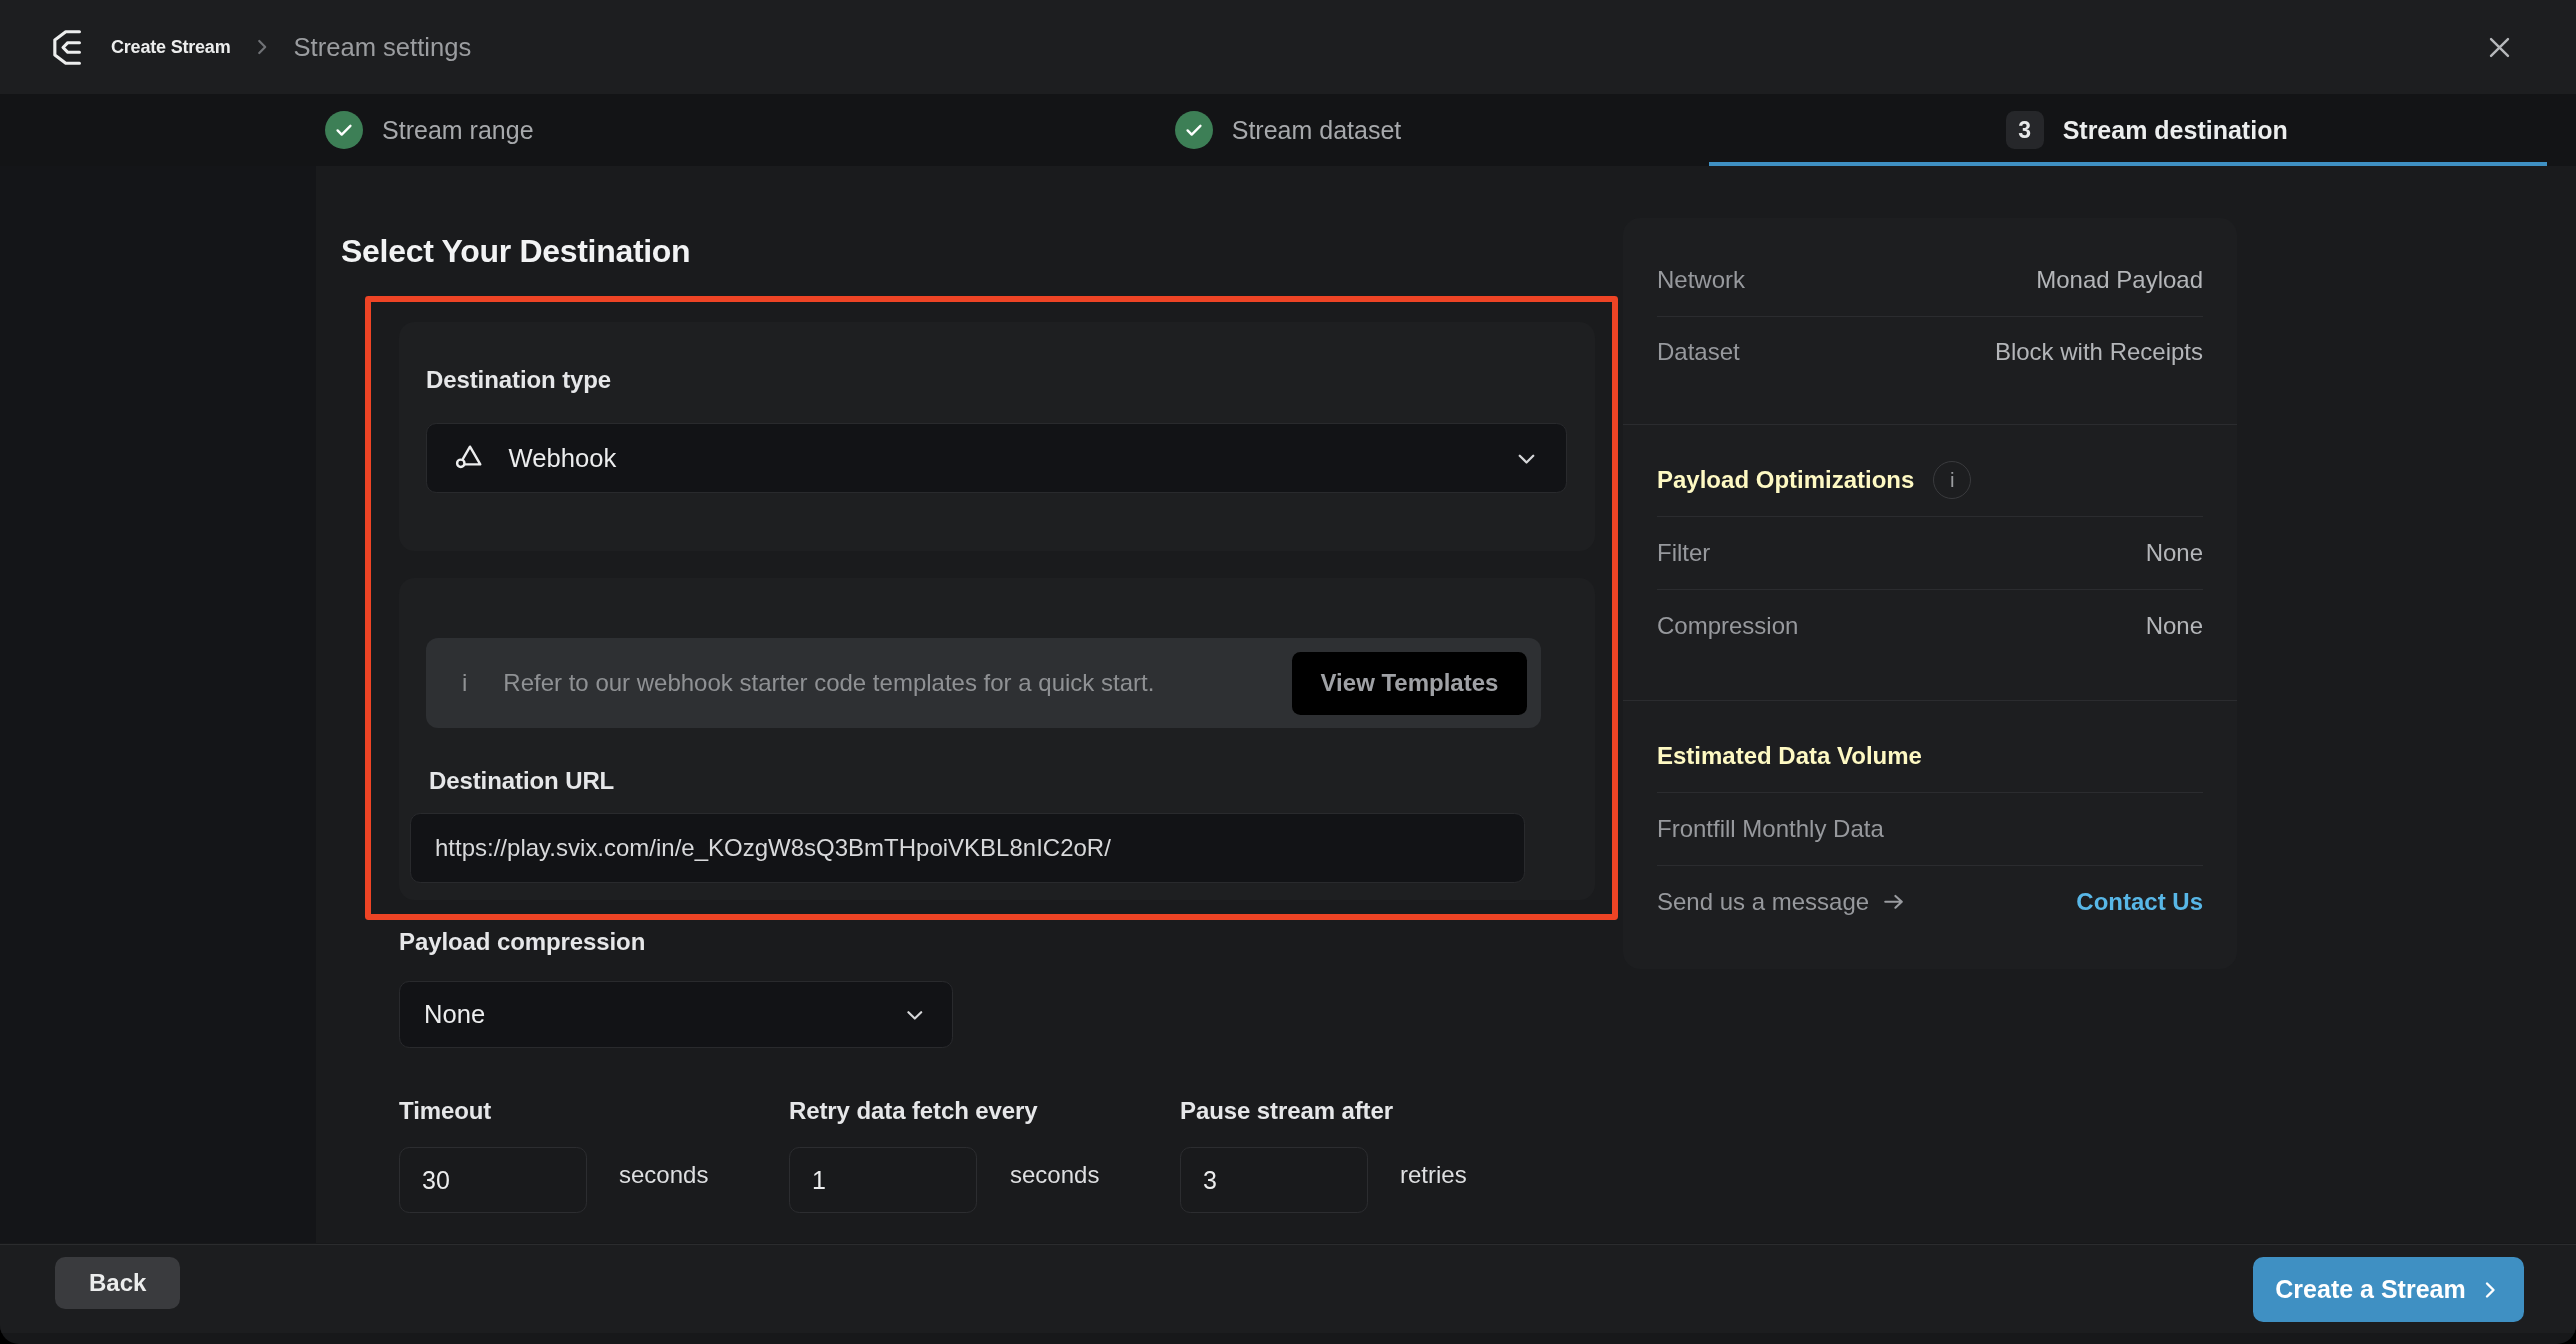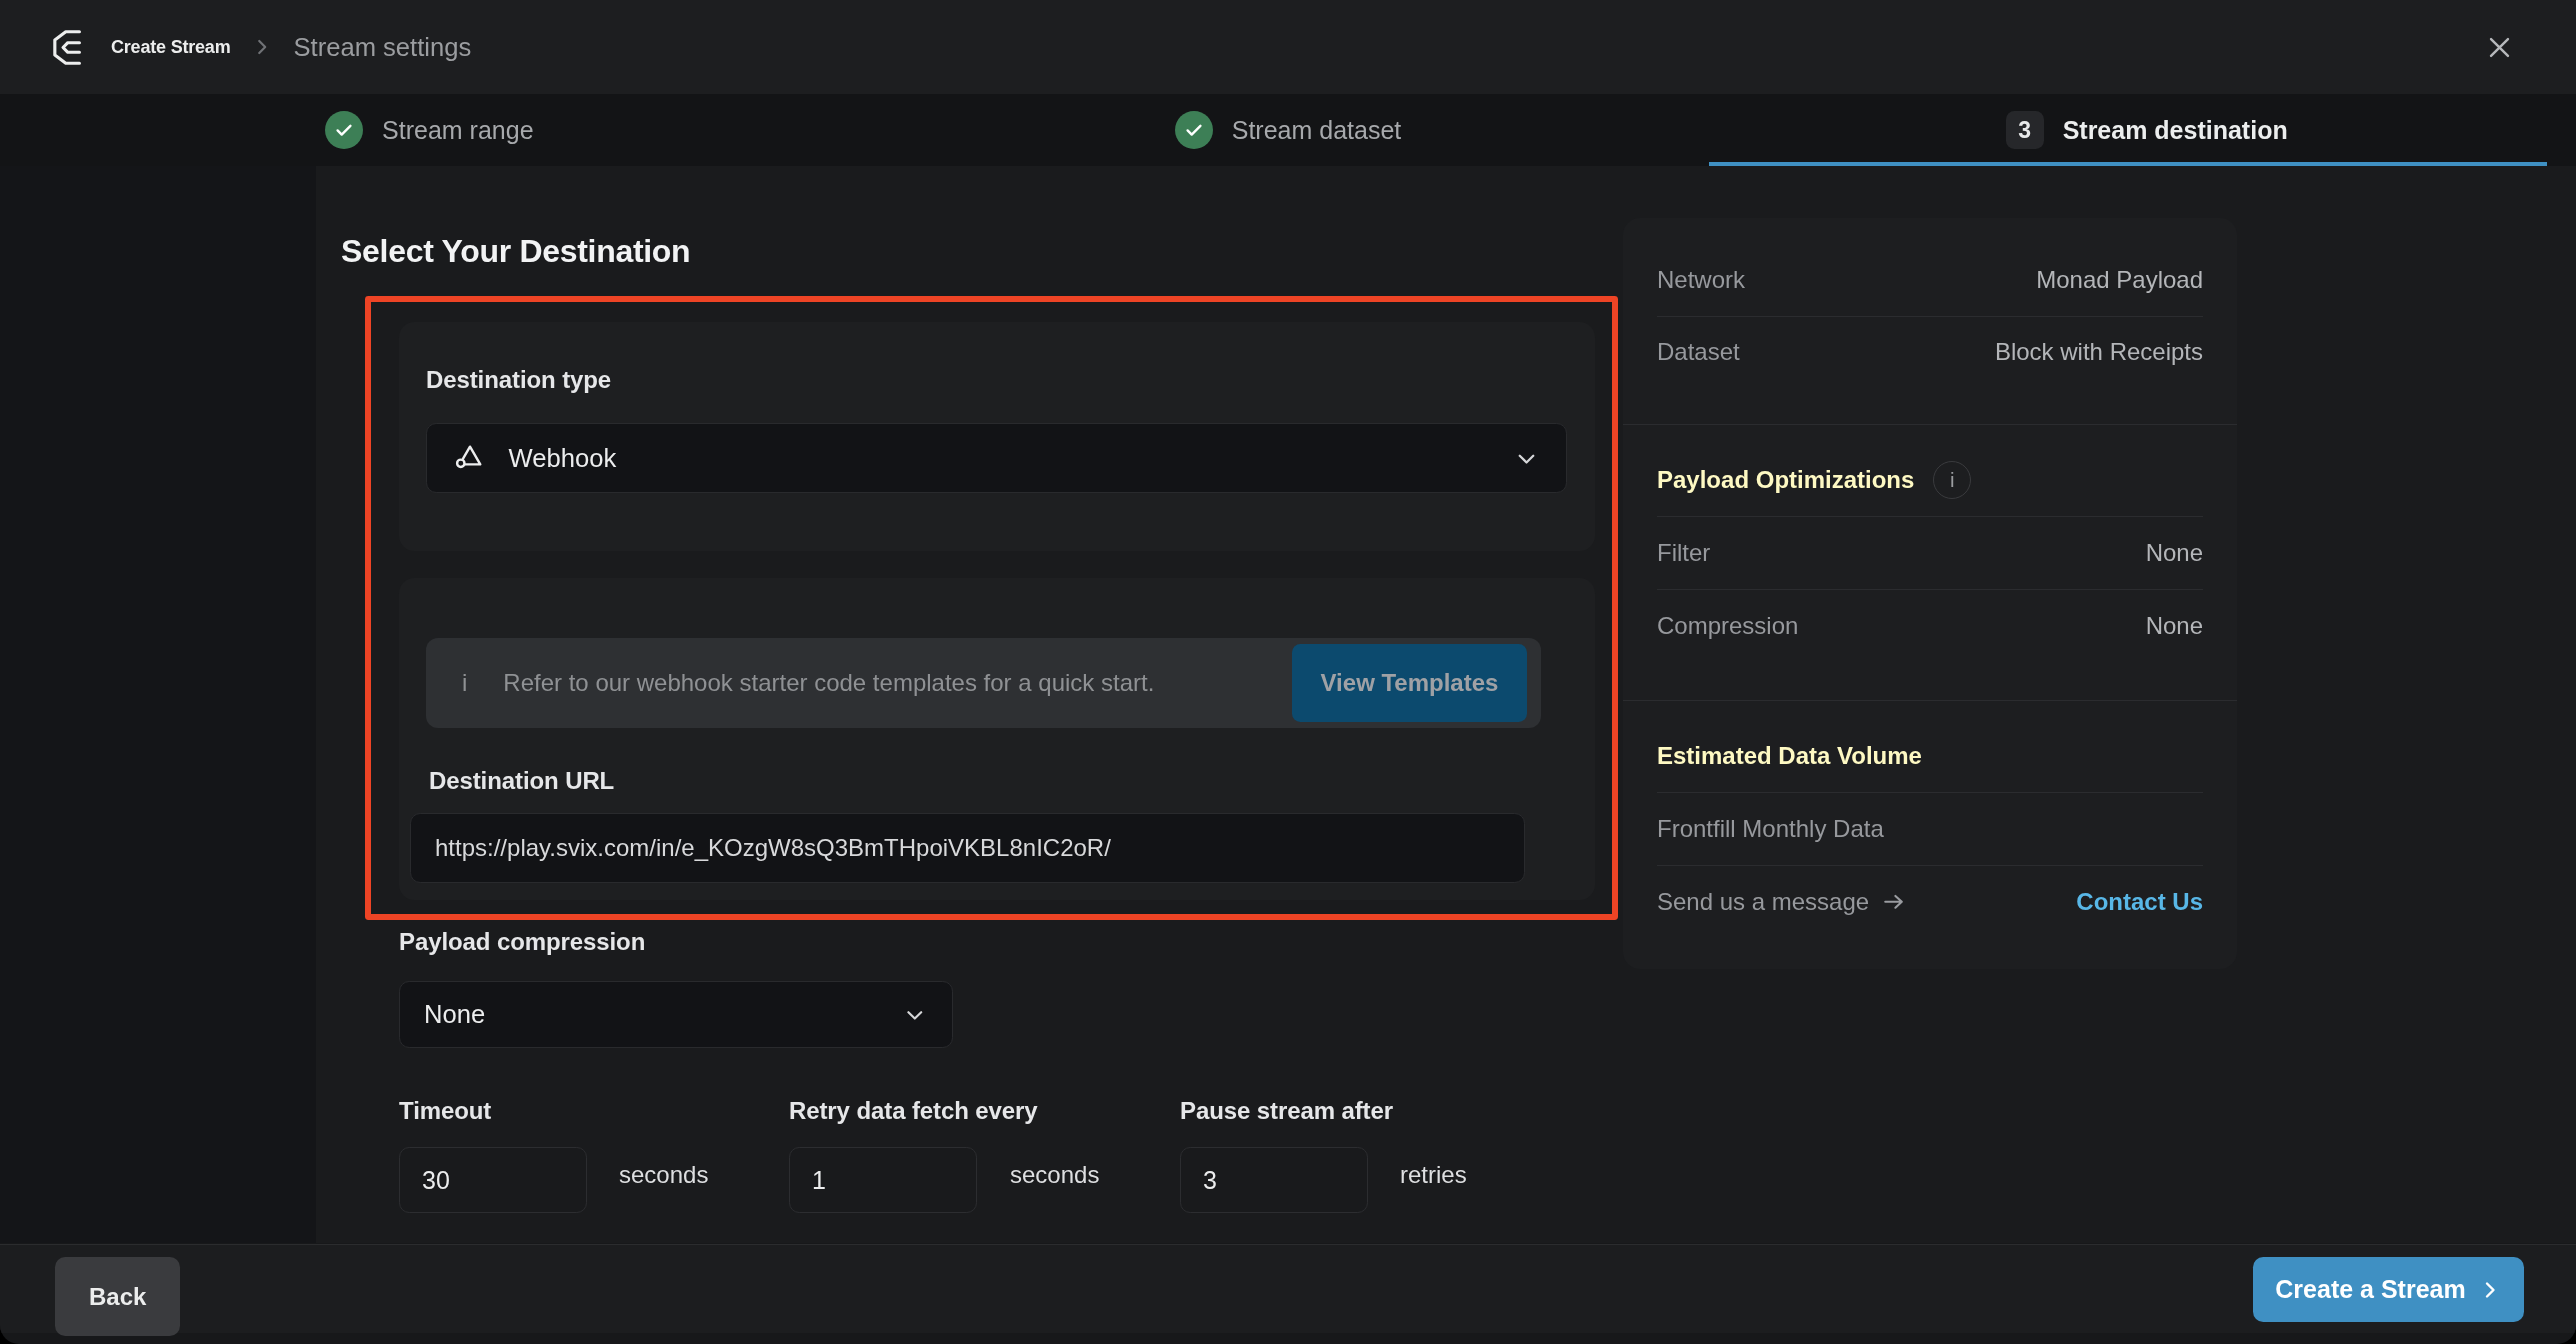--- a/index.html
+++ b/index.html
@@ -51,21 +51,21 @@
   .sel-chevron{ margin-left:auto; display:flex; align-items:center; }
 
   .dt-label{ position:absolute; left:27px; top:44px; }
   .dt-select{ position:absolute; left:27px; top:101px; width:1141px; height:70px; padding:0 25.6px; }
   .webhook-ic{ margin-right:22px; display:flex; align-items:center; }
 
   .banner{ position:absolute; left:27px; top:60px; width:1115px; height:90px; background:#2e3033;
            border-radius:12px; display:flex; align-items:center; padding:0 13.6px 0 36px; }
   .banner-i{ font-size:24px; color:#8f9194; font-style:normal; margin-right:36px; }
   .banner-text{ font-size:24px; color:#8f9194; }
-  .banner-btn{ margin-left:auto; height:78px; padding:0 29px; background:#0c4a6e; border:none;
+  .banner-btn{ margin-left:auto; height:63px; padding:0 29px; background:#000000; border:none;
                border-radius:8.5px; color:#9fa1a5; font-size:24px; font-weight:600; cursor:pointer;
                font-family:inherit; }
 
   .url-label{ position:absolute; left:30px; top:189px; }
   .url-input{ position:absolute; left:11px; top:235px; width:1115px; height:70px; background:#121316;
               border:0.9px solid #292a2d; border-radius:10.2px; padding:0 24px; font-size:24px;
               color:#d8d9db; font-family:inherit; outline:none; }
 
   .pc-label{ position:absolute; left:399px; top:762px; }
   .pc-select{ position:absolute; left:399px; top:815px; width:554px; height:67px; padding:0 24px; }
@@ -96,21 +96,21 @@
                 font-size:20.5px; display:flex; align-items:center; justify-content:center;
                 margin-left:19px; cursor:pointer; }
   .title-left{ display:flex; align-items:center; }
   .contact-link{ font-size:24px; font-weight:600; color:#58b7e7; text-decoration:none; cursor:pointer; }
   .msg-arrow{ margin-left:12px; display:flex; align-items:center; }
   .sum-label-wrap{ display:flex; align-items:center; }
 
   
   .footer{ position:absolute; left:0; top:1244px; width:2576px; height:89px; background:#1c1d1f;
            border-top:0.9px solid #2b2c2e; }
-  .back-btn{ position:absolute; left:55px; top:12px; height:79px; padding:0 34px; background:#3a3b3e;
+  .back-btn{ position:absolute; left:55px; top:12px; height:52px; padding:0 34px; background:#3a3b3e;
              border:none; border-radius:10.2px; color:#eceded; font-size:24px; font-weight:600;
              cursor:pointer; font-family:inherit; }
   .create-btn{ position:absolute; left:2253px; top:12px; width:271px; height:65px; background:#3f90c3;
                border:none; border-radius:10.2px; color:#fff; font-size:25px; font-weight:700;
                cursor:pointer; font-family:inherit; display:flex; align-items:center;
                justify-content:center; gap:12px; }
 </style>
 </head>
 <body>
 

